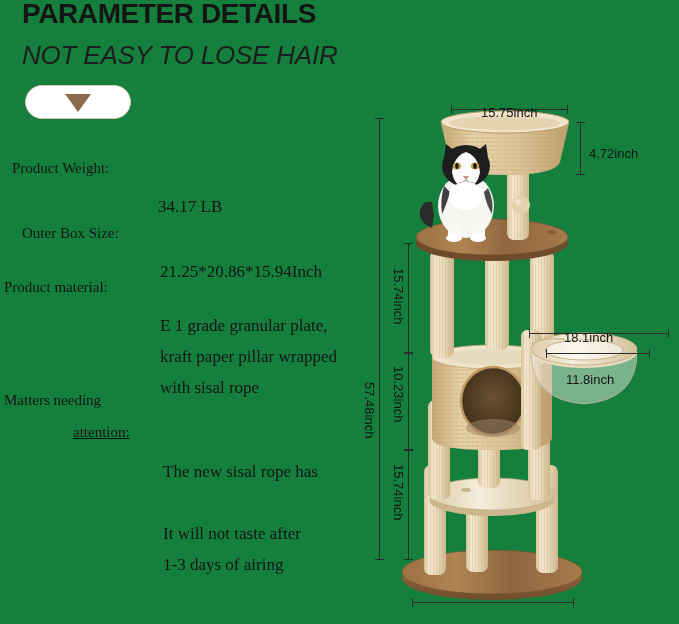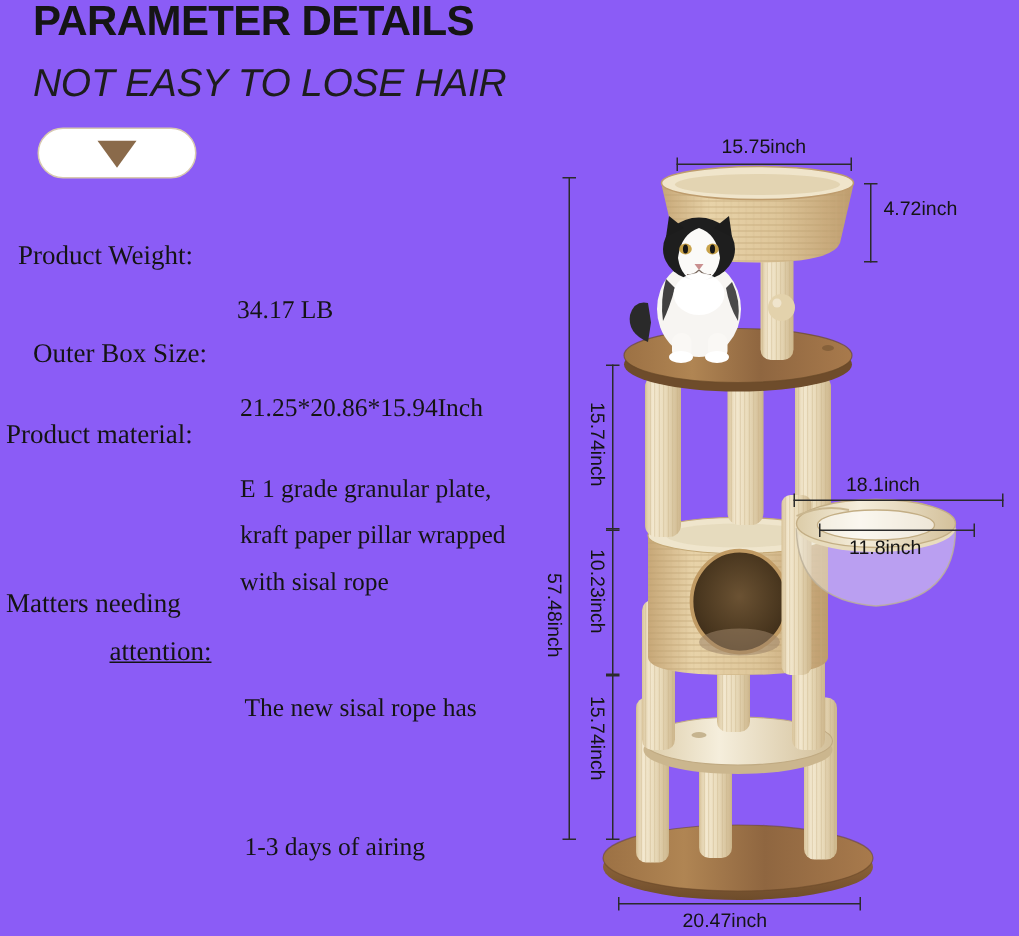--- a/index.html
+++ b/index.html
@@ -4,21 +4,21 @@
 <style>
   html, body {
     margin: 0;
     padding: 0;
     background: #ffffff;
   }
   #page {
     position: relative;
     width: 679px;
     height: 624px;
-    background: #8b5cf6;
+    background: #15803d;
     overflow: hidden;
     font-family: "Liberation Sans", sans-serif;
   }
 
   
   .title-main {
     position: absolute;
     left: 22px;
     top: -2px;
     font-family: "Liberation Sans", sans-serif;
@@ -64,21 +64,21 @@
     border-top: 18px solid #8a6a4a;
   }
 
   
   .spec {
     position: absolute;
     font-family: "Liberation Serif", serif;
     color: #141414;
     white-space: nowrap;
   }
-  .spec-label { font-size: 18px; }
+  .spec-label { font-size: 15px; }
   .spec-value { font-size: 17px; margin-top: 36px; }
 
   
   .dimline-h {
     position: absolute;
     height: 1px;
     background: #2b2b2b;
   }
   .dimline-h::before,
   .dimline-h::after {
@@ -108,20 +108,21 @@
   }
   .dimline-v::before { top: 0; }
   .dimline-v::after  { bottom: 0; }
 
   .dimlabel {
     position: absolute;
     font-family: "Liberation Sans", sans-serif;
     font-size: 13px;
     color: #141414;
     white-space: nowrap;
+    margin-top: 15px;
   }
   .dimlabel-rot {
     position: absolute;
     font-family: "Liberation Sans", sans-serif;
     font-size: 13px;
     color: #141414;
     white-space: nowrap;
     transform-origin: left top;
     transform: rotate(90deg);
   }
@@ -148,20 +149,21 @@
   <div class="spec spec-value" style="left:160px; top:226px;">21.25*20.86*15.94Inch</div>
 
   <div class="spec spec-label" style="left:4px; top:279px;">Product material:</div>
   <div class="spec spec-value" style="left:160px; top:280px;">E 1 grade granular plate,</div>
   <div class="spec spec-value" style="left:160px; top:311px;">kraft paper pillar wrapped</div>
   <div class="spec spec-value" style="left:160px; top:342px;">with sisal rope</div>
 
   <div class="spec spec-label" style="left:4px; top:392px;">Matters needing</div>
   <div class="spec spec-label" style="left:73px; top:424px;text-decoration:underline;">attention:</div>
   <div class="spec spec-value" style="left:163px; top:426px;text-align:center;">The new sisal rope has</div>
+  <div class="spec spec-value" style="left:163px; top:488px;">It will not taste after</div>
   <div class="spec spec-value" style="left:163px; top:519px;">1-3 days of airing</div>
 
   <svg id="product" viewBox="0 0 679 624" xmlns="http://www.w3.org/2000/svg">
     <defs>
       <linearGradient id="woodG" x1="0" y1="0" x2="0" y2="1">
         <stop offset="0%" stop-color="#A97B4B"></stop>
         <stop offset="45%" stop-color="#8B6239"></stop>
         <stop offset="100%" stop-color="#6E4C2B"></stop>
       </linearGradient>
       <linearGradient id="woodTop" x1="0" y1="0" x2="1" y2="0">

